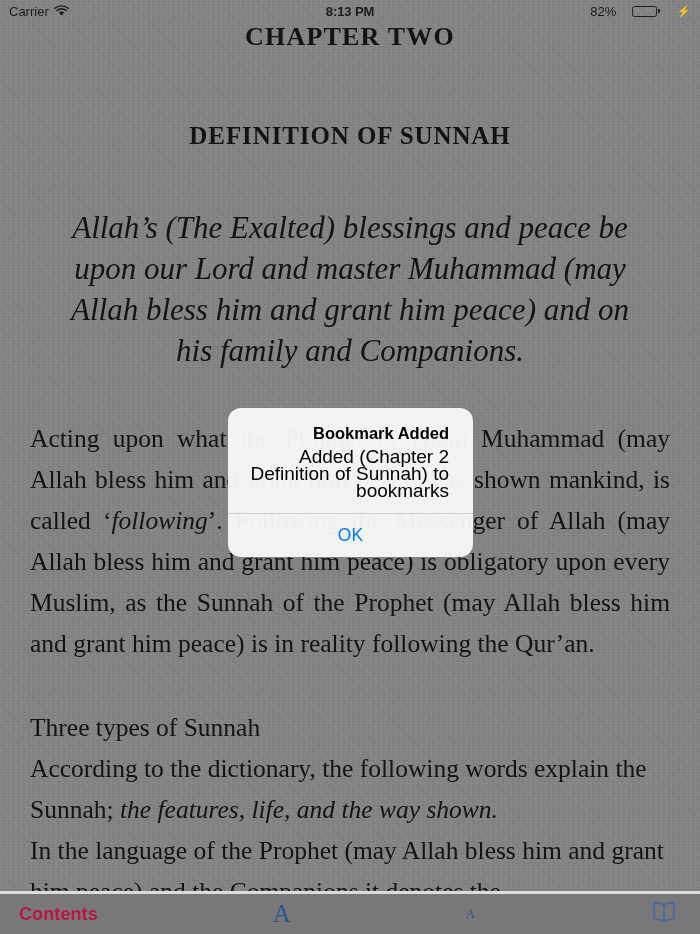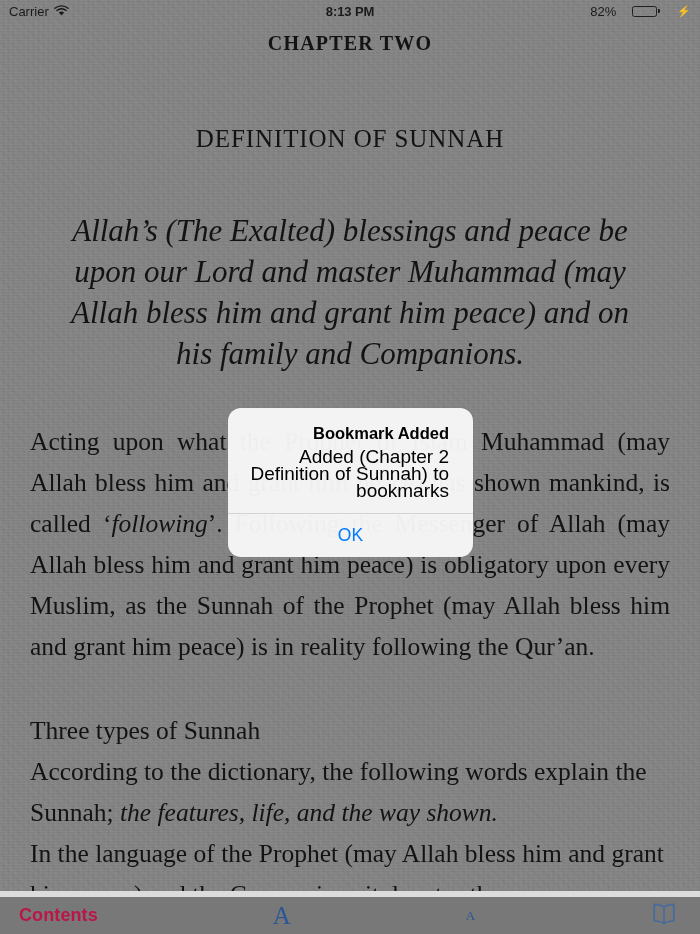--- a/index.html
+++ b/index.html
@@ -77,30 +77,29 @@
     top: 22px; left: 0;
     width: 700px;
     height: 869px;
     padding: 0 30px;
     color: #141414;
     overflow: hidden;
   }
 
   .chapter-title {
     text-align: center;
-    font-size: 20px;
+    font-size: 26px;
     font-weight: bold;
     letter-spacing: 1.2px;
-    margin-top: 10px;
   }
 
   .section-title {
     text-align: center;
     font-size: 25px;
-    font-weight: normal;
+    font-weight: bold;
     letter-spacing: 0.9px;
     margin-top: 70px;
   }
 
   .invocation {
     text-align: center;
     font-style: italic;
     font-size: 31px;
     line-height: 41px;
     margin-top: 57px;
@@ -186,21 +185,21 @@
     cursor: pointer;
   }
 
   
   #toolbar {
     position: absolute;
     left: 0; bottom: 0;
     width: 700px;
     height: 43px;
     background: #7d7d7d;
-    border-top: 6px solid #e5e5e5;
+    border-top: 3px solid #e5e5e5;
     display: flex;
     align-items: center;
     z-index: 10;
   }
   .tb-slot { display: flex; align-items: center; justify-content: center; height: 100%; }
   .tb-contents {
     flex: 0 0 auto;
     margin-left: 19px;
     color: #c2184b;
     font-family: "Liberation Sans", sans-serif;

